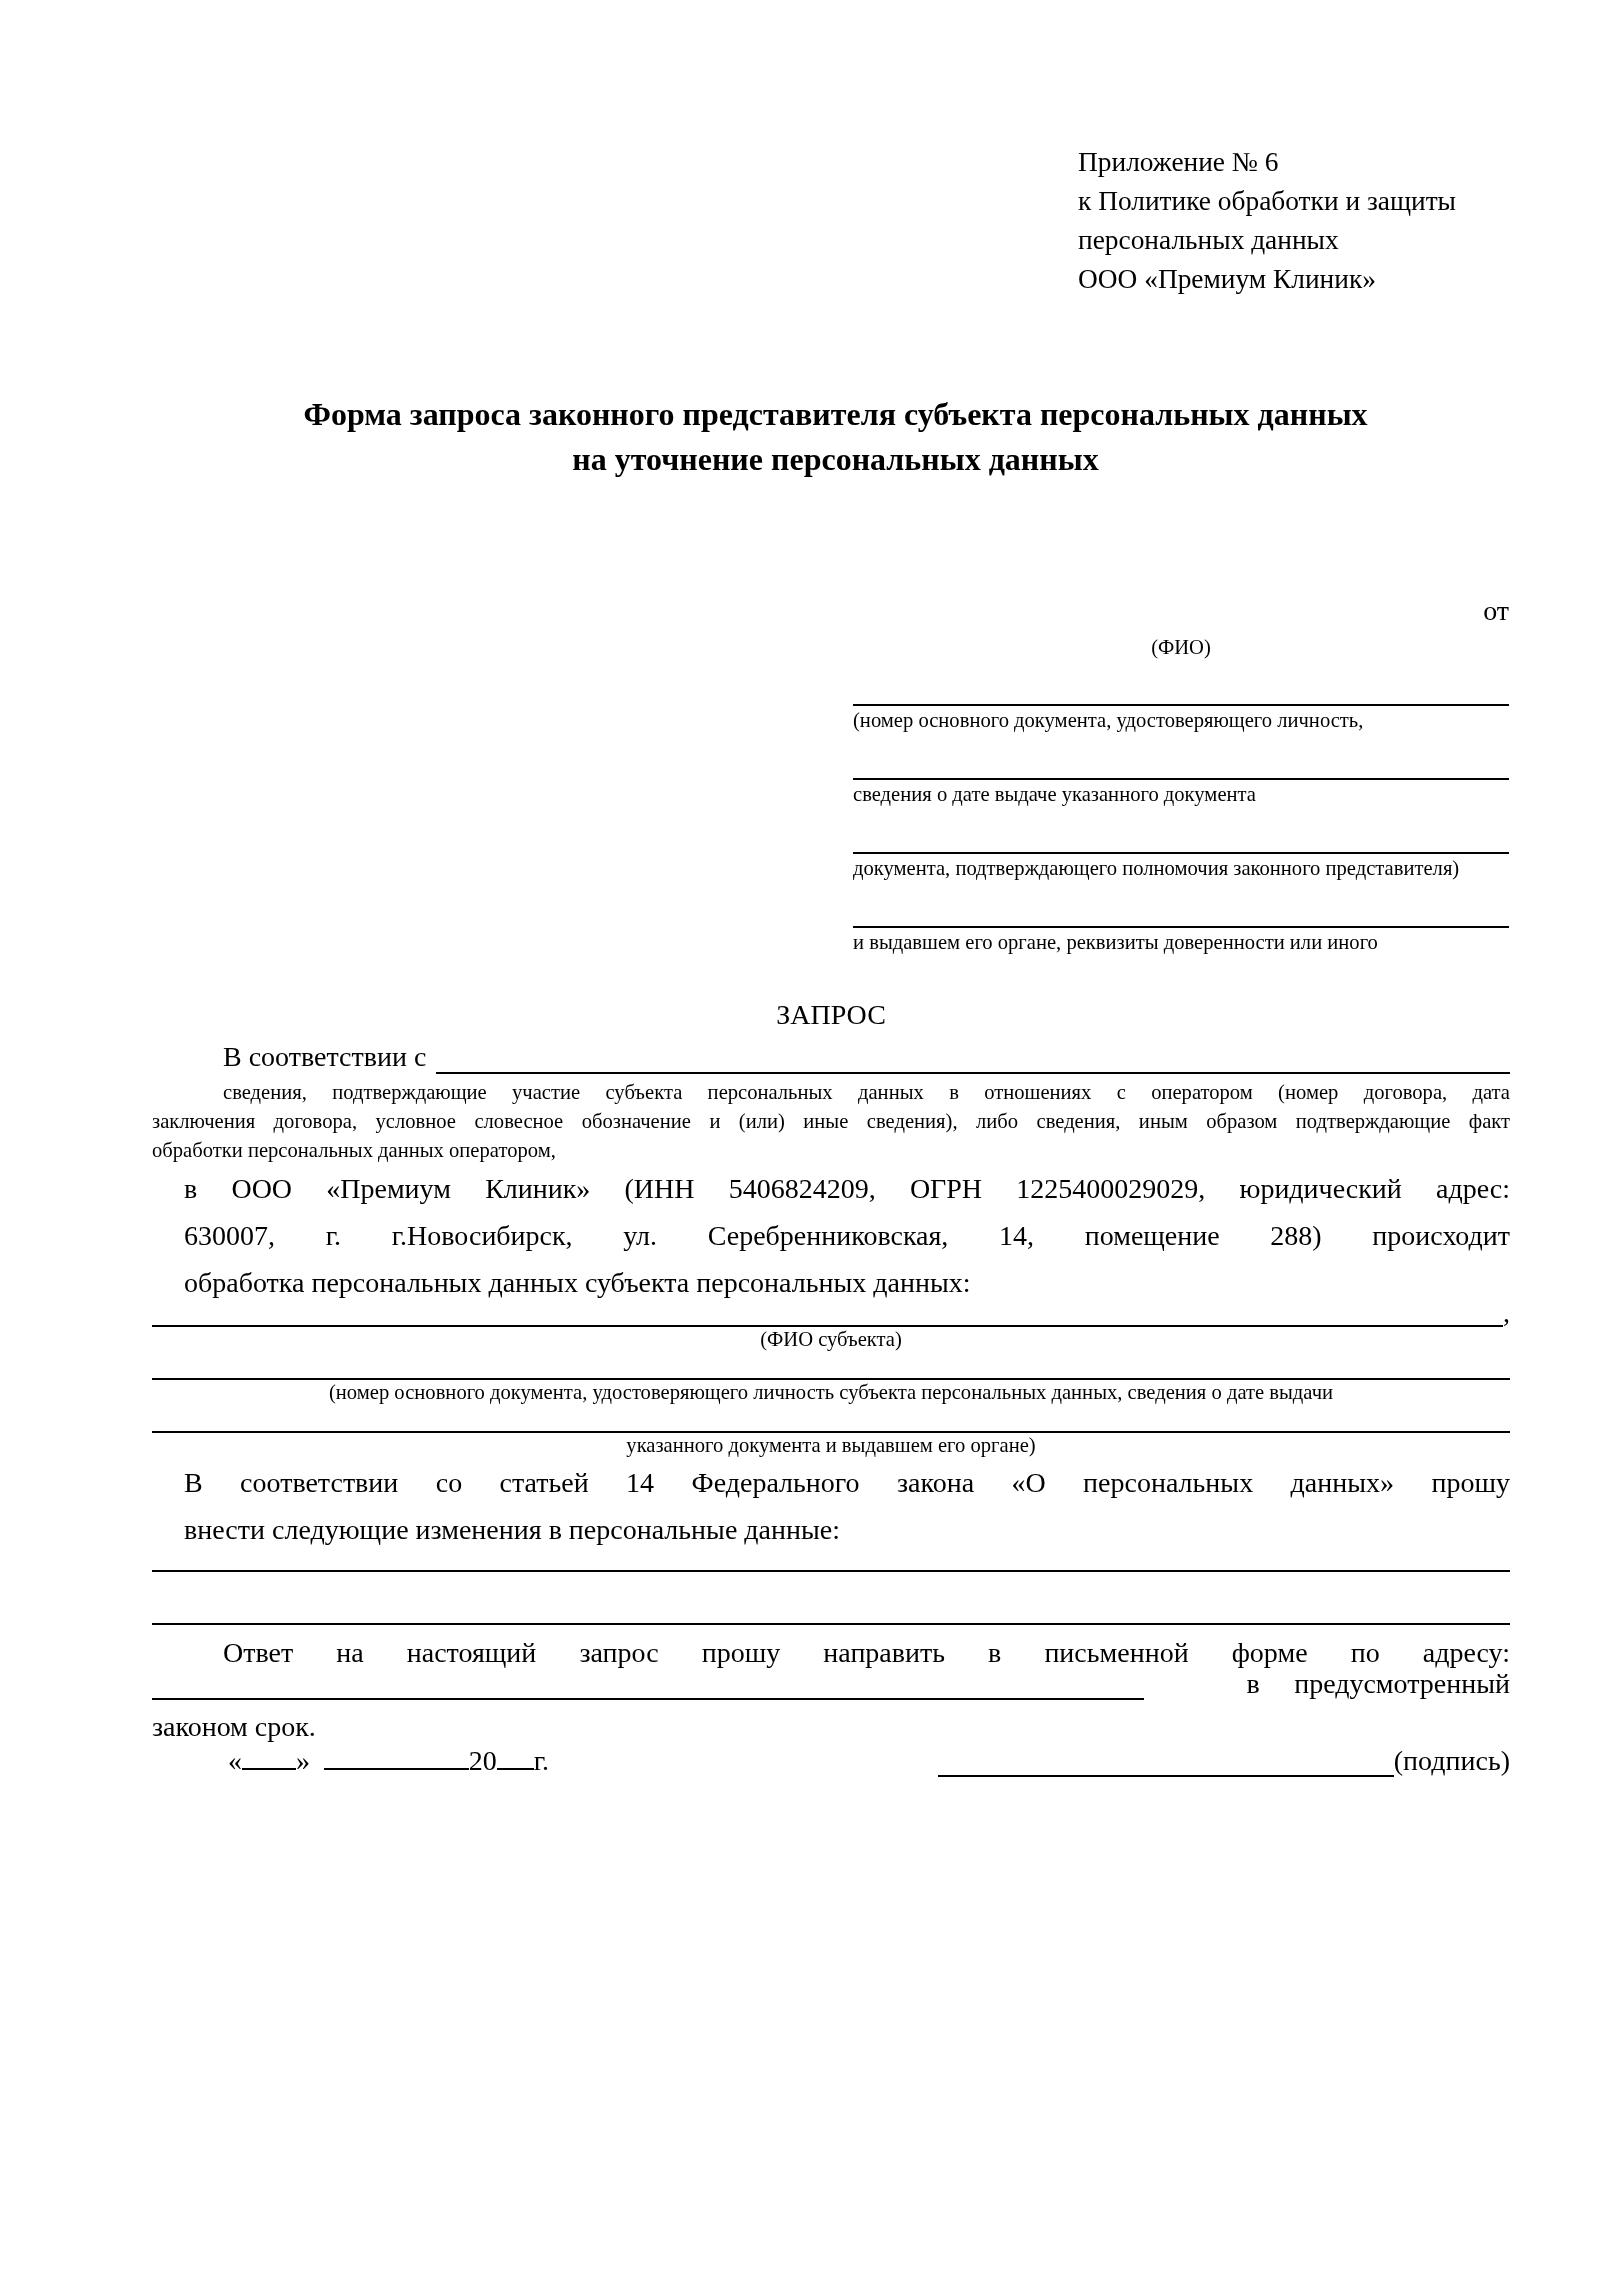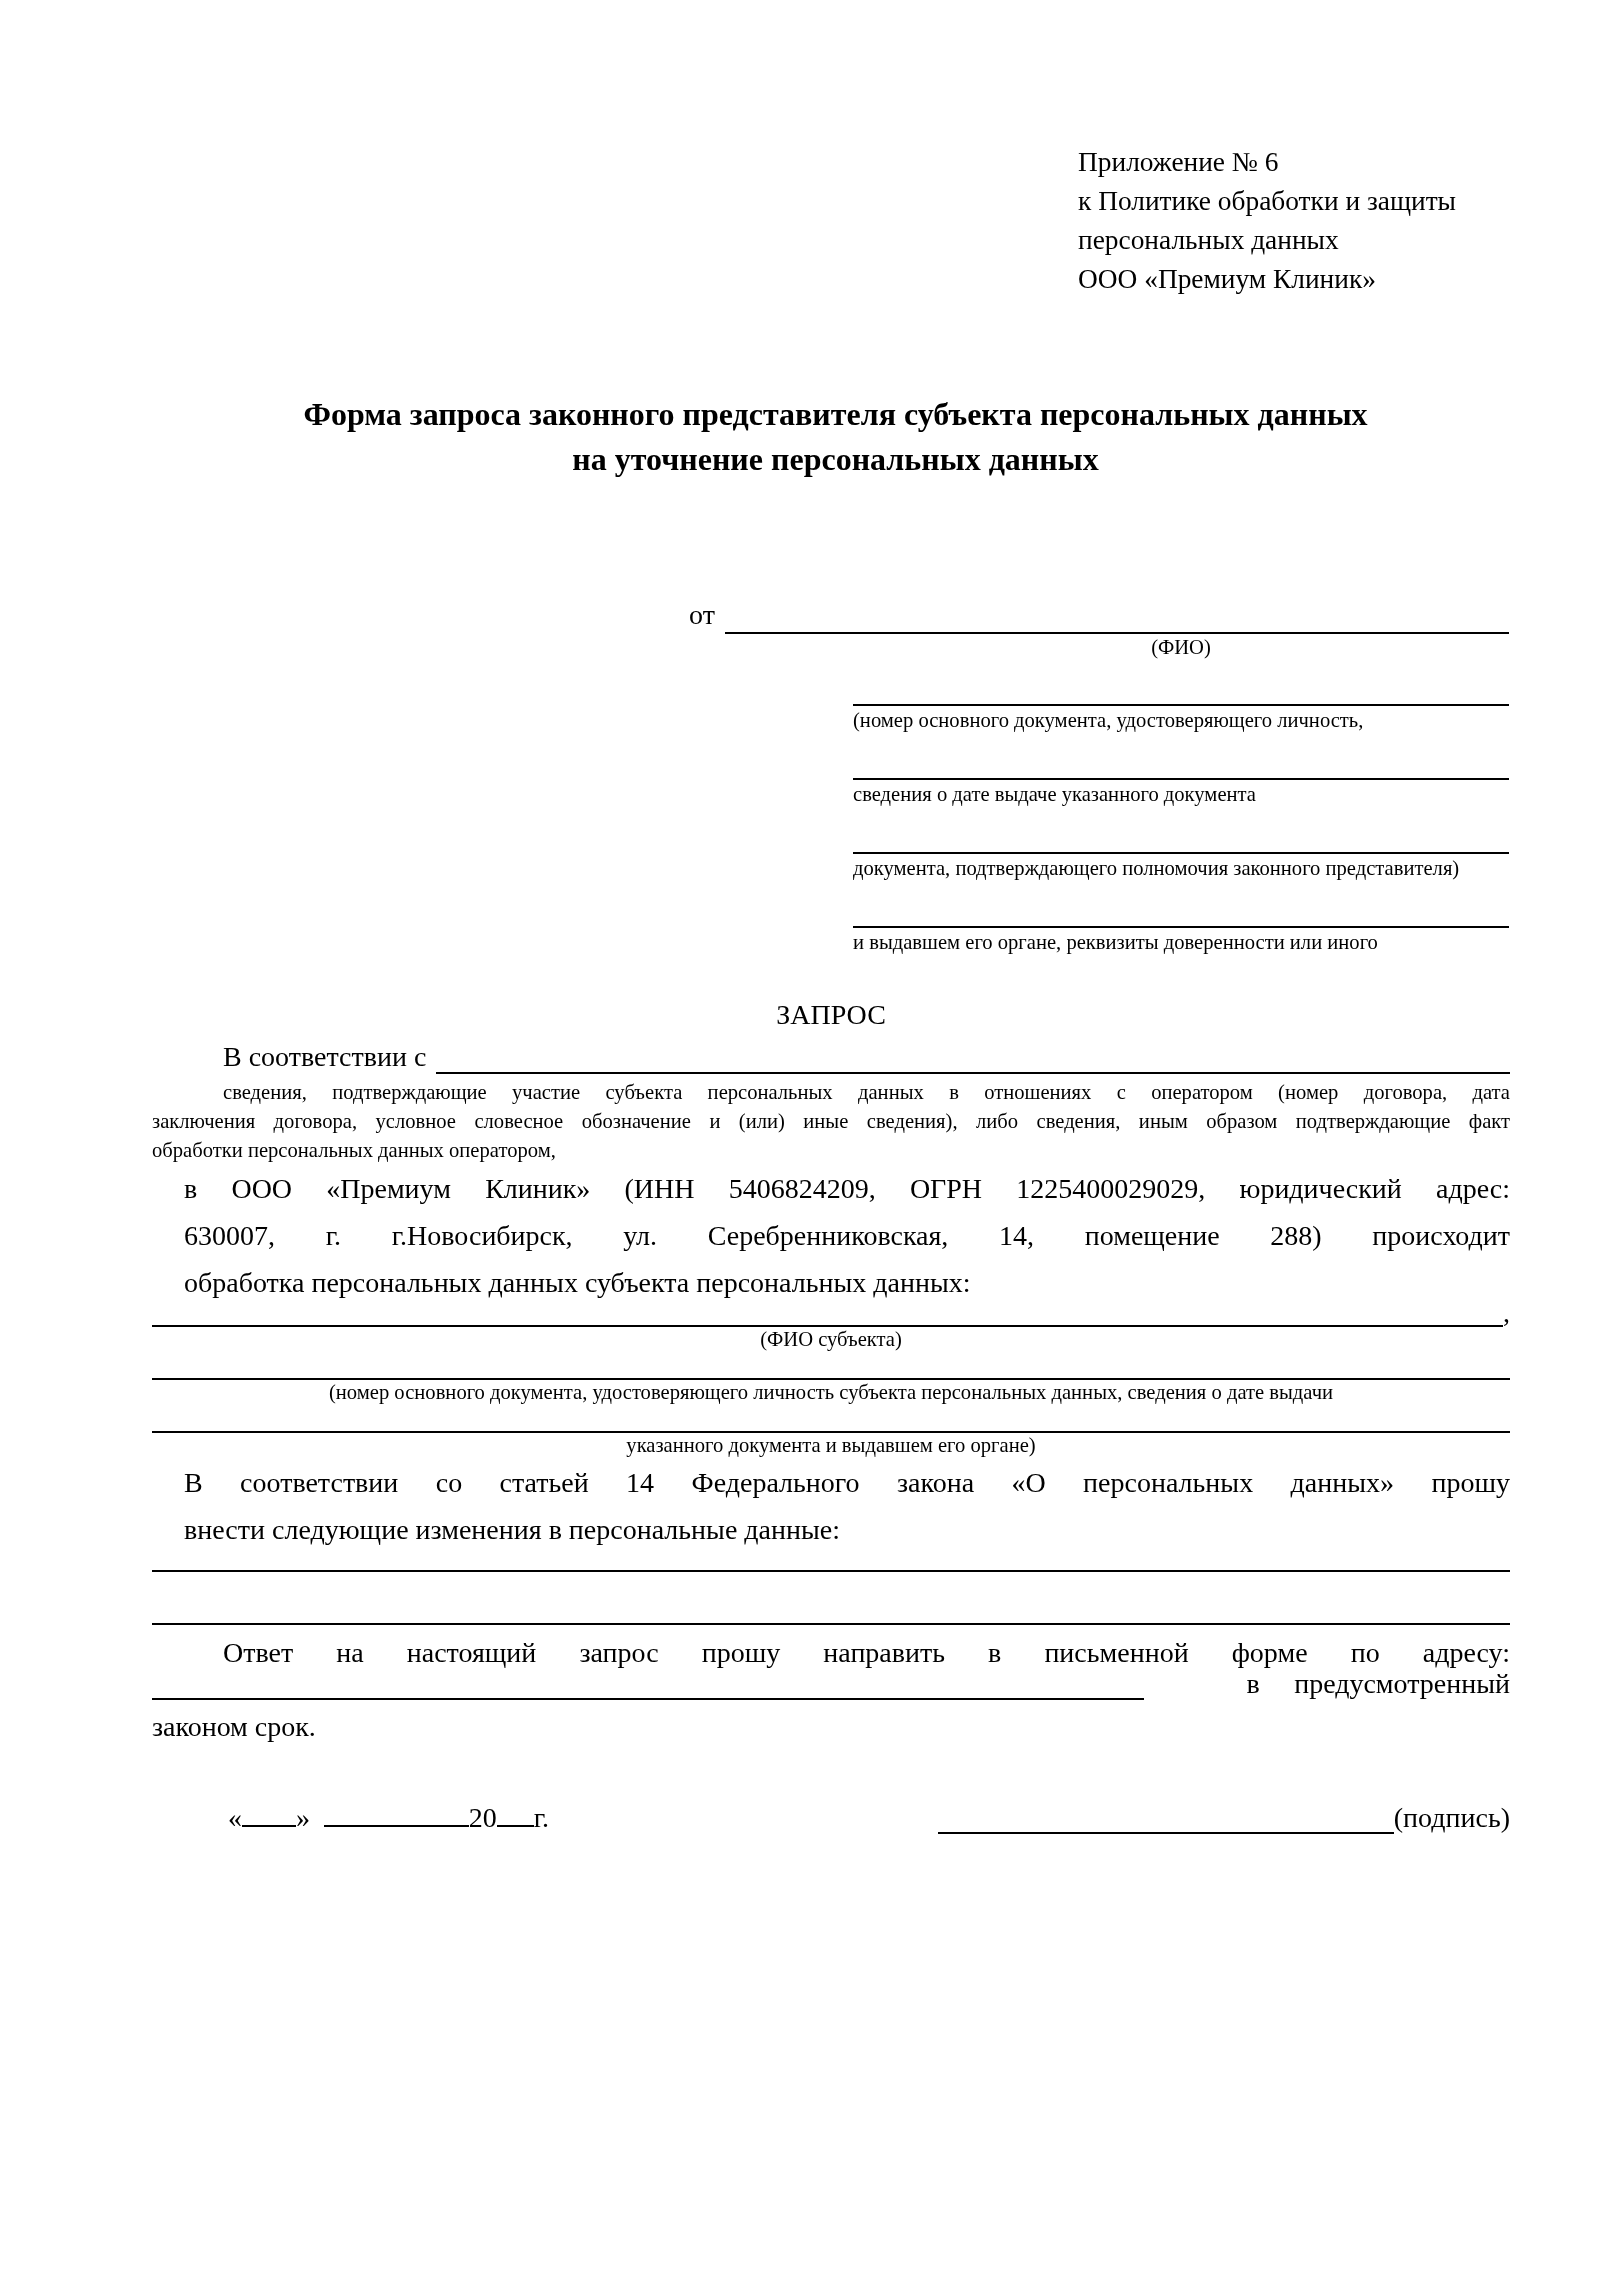--- a/index.html
+++ b/index.html
@@ -42,21 +42,22 @@
     position: absolute;
     left: 689px;
     width: 820px;
     top: 591px;
     font-size: 28px;
   }
   .addr-to { line-height: 35px; }
   .from-row {
     display: flex;
     height: 43px;
-    align-items: flex-end;
+    align-items: center;
+    flex-direction: column;
   }
   .from-row .label { align-self: flex-end; line-height: 39px; }
   .fill-line {
     flex: 1;
     border-bottom: 2px solid #000;
     margin-left: 9.8px;
   }
   .fio-cap {
     font-size: 20.6px;
     line-height: 27.4px;
@@ -140,21 +141,20 @@
   }
   .answer-second .in-due {
     align-self: flex-end;
     line-height: 33px;
     word-spacing: 27.4px;
     white-space: nowrap;
   }
   .answer-tail { margin-top: 9.8px; line-height: 35px; }
   
   .footer-row {
-    margin-top: 57px;
     display: flex;
     justify-content: space-between;
     align-items: flex-end;
   }
   .date-part {
     margin-left: 76px;
     white-space: nowrap;
     line-height: 33px;
   }
   .dl {

